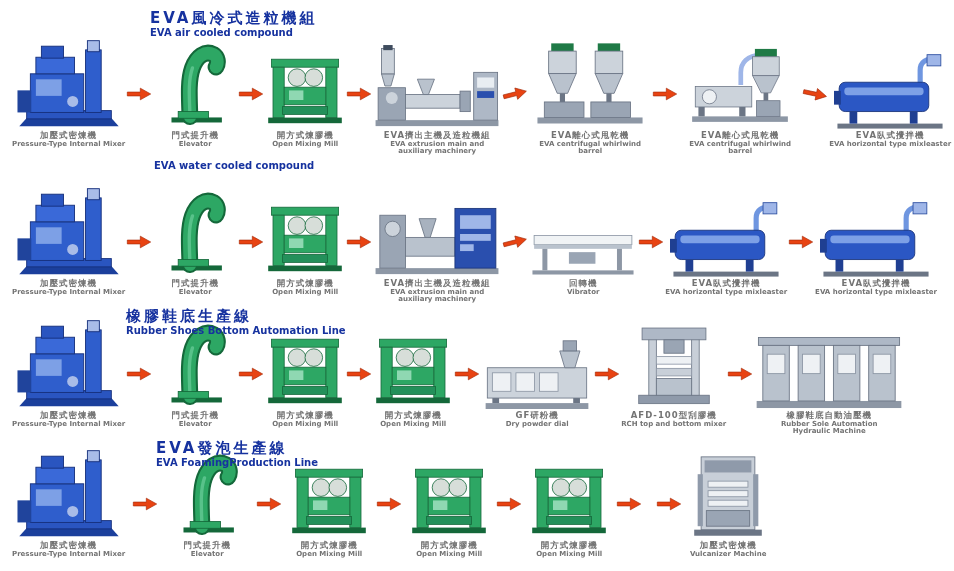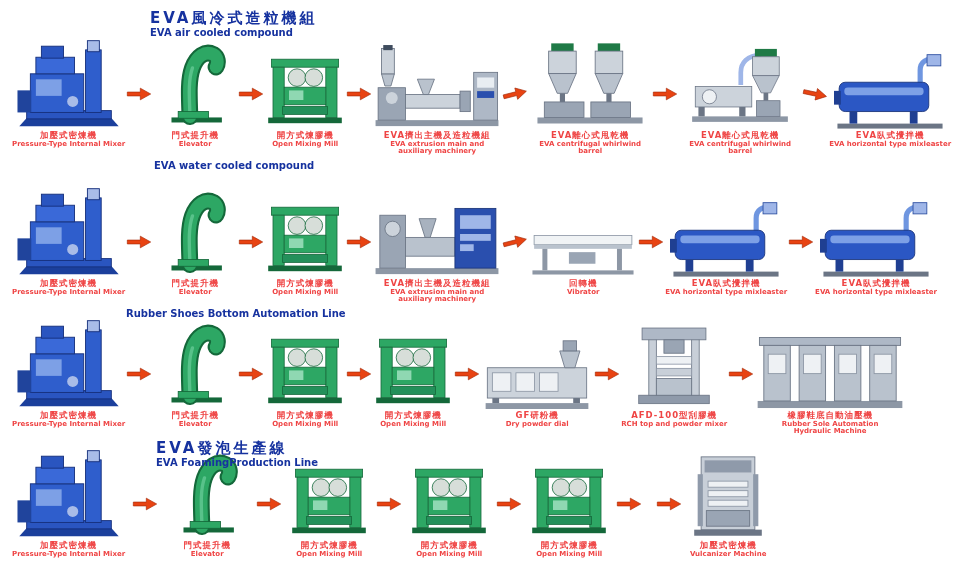--- a/index.html
+++ b/index.html
@@ -13,21 +13,21 @@
   .row4{top:440px;height:128px}
   .title{position:absolute;color:#16329f;z-index:2;line-height:1.15;white-space:nowrap}
   .row1 .title{left:150px;top:0}
   .row2 .title{left:154px;top:0}
   .row3 .title{left:126px;top:0}
   .row4 .title{left:156px;top:0}
   .t-zh{font-size:15px;font-weight:bold;letter-spacing:3px}
   .t-en{font-size:10px;font-weight:bold}
   .machine{flex:0 0 auto;display:flex;flex-direction:column;align-items:center;justify-content:flex-end}
   .art{display:block}
-  .lab{height:27px;text-align:center;color:#ef4444;margin-top:2px;max-width:122px;line-height:1.12}
+  .lab{height:27px;text-align:center;color:#737373;margin-top:2px;max-width:122px;line-height:1.12}
   .lab .zh{font-size:8.5px;font-weight:bold;letter-spacing:1px;white-space:nowrap}
   .lab .en{font-size:7px;font-weight:bold}
   .arrow{flex:0 0 auto;align-self:flex-end;margin:0 1px 56px}
   .arrow svg{display:block;width:26px;height:16px}
   .tilt-up{transform:rotate(-14deg)}
   .tilt-dn{transform:rotate(12deg)}
   .row4 .arrow{margin-left:7px;margin-right:7px}
 </style>
 </head>
 <body>
@@ -392,20 +392,21 @@
         </svg>
       <div class="lab">
           <div class="zh">EVA臥式攪拌機</div>
           <div class="en">EVA horizontal type mixleaster</div>
         </div>
     </div>
   </div>
 
   <div class="row row3">
     <div class="title">
+      <div class="t-zh">橡膠鞋底生產線</div>
       <div class="t-en">Rubber Shoes Bottom Automation Line</div>
     </div>
     <div class="machine">
       <svg class="art" width="112" height="92" viewBox="0 0 120 100">
           <use href="#sym-mixer"></use>
         </svg>
       <div class="lab">
           <div class="zh">加壓式密煉機</div>
           <div class="en">Pressure-Type Internal Mixer</div>
         </div>
@@ -470,21 +471,21 @@
         <svg viewBox="0 0 40 24">
           <use href="#sym-arrow"></use>
         </svg>
       </div>
     <div class="machine">
       <svg class="art" width="84" height="88" viewBox="0 0 100 100">
           <use href="#sym-press"></use>
         </svg>
       <div class="lab">
           <div class="zh">AFD-100型刮膠機</div>
-          <div class="en">RCH top and powder mixer</div>
+          <div class="en">RCH top and bottom mixer</div>
         </div>
     </div>
     <div class="arrow">
         <svg viewBox="0 0 40 24">
           <use href="#sym-arrow"></use>
         </svg>
       </div>
     <div class="machine">
       <svg class="art" width="150" height="84" viewBox="0 0 170 95">
           <use href="#sym-hydline"></use>

